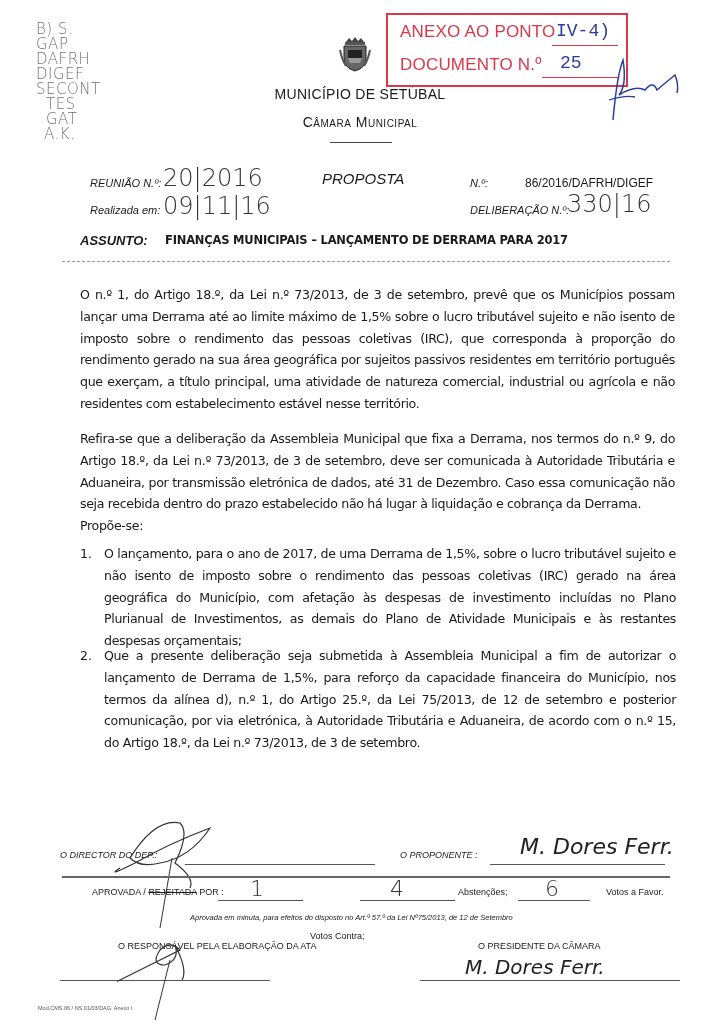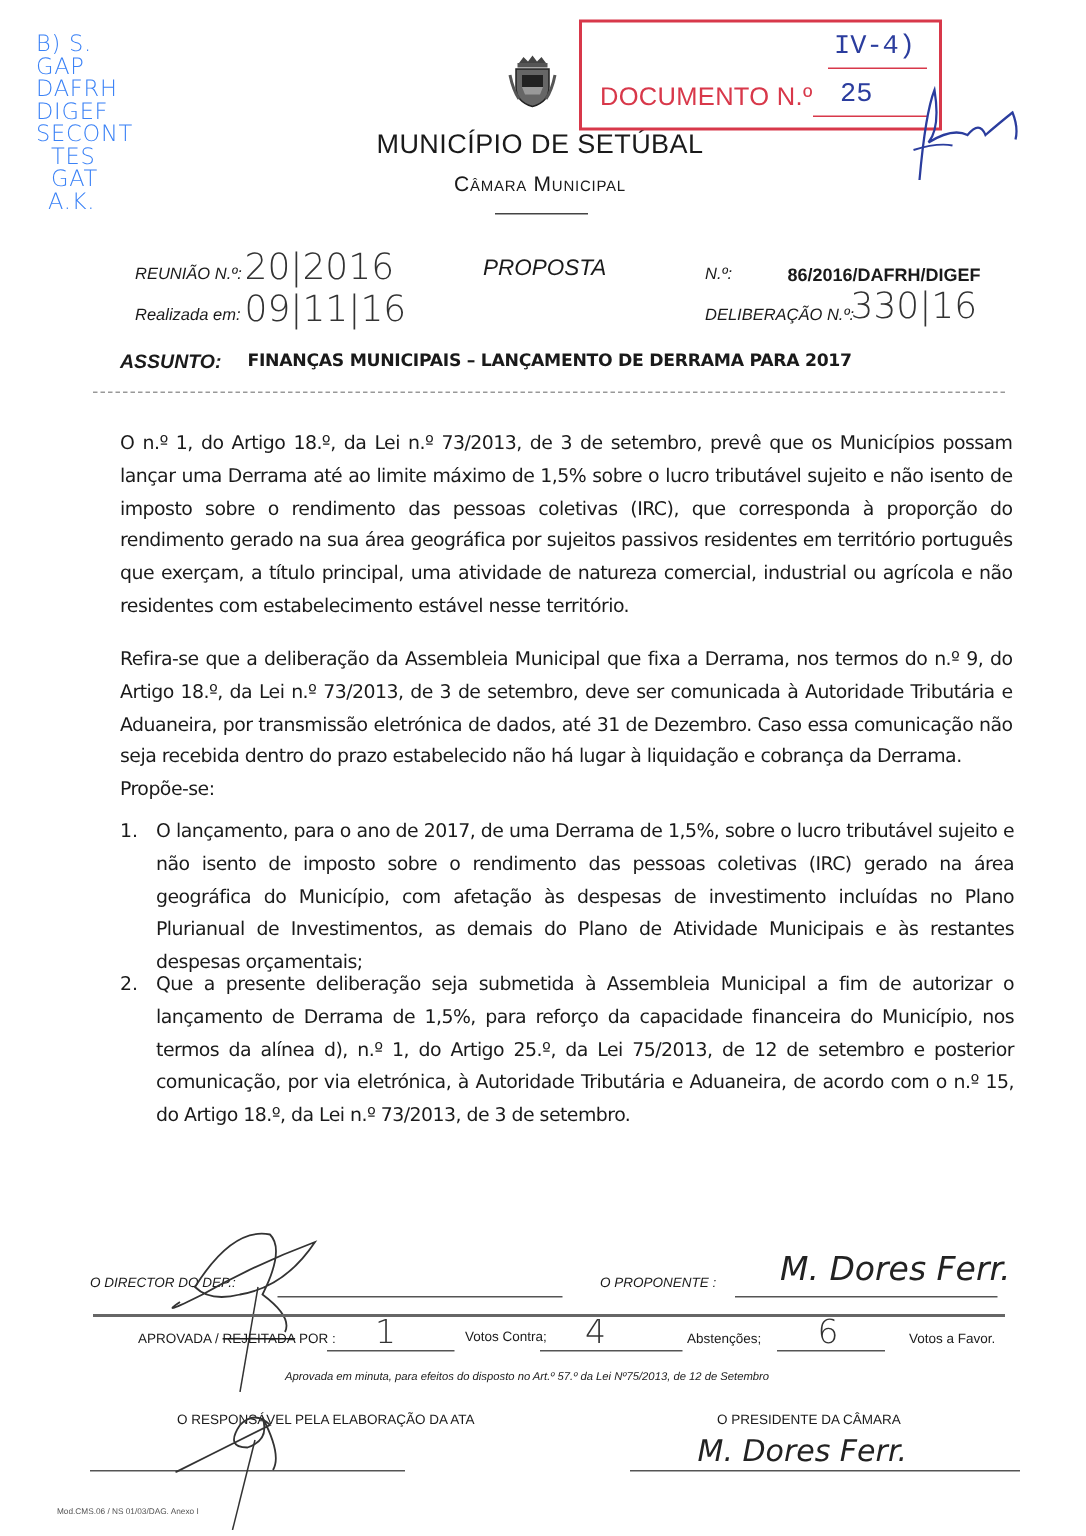--- a/index.html
+++ b/index.html
@@ -1,23 +1,23 @@
 <!DOCTYPE html>
 <html><head>
 <meta charset="utf-8">
 <style>
   html, body { margin:0; padding:0; background:#fff; }
   body { width:724px; height:1024px; position:relative; overflow:hidden; font-family:"Liberation Sans", sans-serif; color:#1a1a1a; }
   .abs { position:absolute; }
   .hand { font-family:"DejaVu Sans", sans-serif; font-weight:300; color:#333; }
   .handblue { color:#2b3d9e; font-family:"DejaVu Sans", sans-serif; }
-  .side-notes { left:24px; top:22px; width:90px; font-size:15px; line-height:15px; color:#3b82f6; letter-spacing:0.5px; }
+  .side-notes { left:36px; top:22px; width:90px; font-size:15px; line-height:15px; color:#737373; letter-spacing:0.5px; }
   .side-notes div { white-space:nowrap; }
   .crest { left:338px; top:36px; width:34px; height:36px; }
-  .title { left:250px; top:86px; width:220px; text-align:center; font-size:18px; letter-spacing:0.3px; }
+  .title { left:250px; top:86px; width:220px; text-align:center; font-size:14px; letter-spacing:0.3px; }
   .subtitle { left:250px; top:114px; width:220px; text-align:center; font-size:14px; font-variant:small-caps; letter-spacing:0.5px; }
   .title-rule { left:330px; top:142px; width:62px; border-top:1px solid #444; }
   .stamp { left:386px; top:13px; width:238px; height:70px; border:2px solid #d8384a; color:#d8384a; font-size:17px; }
   .stamp .row { position:absolute; left:12px; font-family:"Liberation Sans Narrow","Liberation Sans", sans-serif; letter-spacing:0.2px; }
   .stamp .fill { position:absolute; border-bottom:1.5px solid #d8384a; }
   .stamp .val { position:absolute; color:#2b3d9e; font-size:18px; font-family:Liberation Mono, monospace; }
   .label-it { font-style:italic; font-size:11px; }
   .rule-top { left:62px; top:261px; width:608px; border-top:1px dashed #999; }
   .body-text { left:80px; width:595px; font-family:"DejaVu Sans", sans-serif; font-size:12.6px; line-height:21.8px; text-align:justify; letter-spacing:-0.35px; }
   .list-item { left:104px; width:572px; font-family:"DejaVu Sans", sans-serif; font-size:12.6px; line-height:21.8px; text-align:justify; letter-spacing:-0.35px; }
@@ -48,39 +48,40 @@
     <path d="M10 22 L24 22 L22 27 L12 27 Z" fill="#999"></path>
     <path d="M2 14 Q4 24 8 30 M32 14 Q30 24 26 30" stroke="#555" stroke-width="2" fill="none"></path>
   </svg>
 </div>
 
 <div class="abs title">MUNICÍPIO DE SETÚBAL</div>
 <div class="abs subtitle">Câmara Municipal</div>
 <div class="abs title-rule"></div>
 
 <div class="abs stamp">
+  <span class="row" style="top:7px">ANEXO AO PONTO</span>
   <span class="fill" style="left:164px; top:30px; width:66px;"></span>
   <span class="val" style="left:168px; top:6px;">IV-4)</span>
   <span class="row" style="top:40px">DOCUMENTO N.º</span>
   <span class="fill" style="left:154px; top:62px; width:76px;"></span>
   <span class="val" style="left:172px; top:38px;">25</span>
 </div>
 
 <div class="abs" style="left:605px; top:55px;">
   <svg width="80" height="70" viewBox="0 0 80 70">
     <path d="M8 65 Q12 20 18 5 Q22 30 14 40 Q30 30 40 35 Q48 25 52 35 Q60 28 70 20 Q74 30 72 38" stroke="#2b3d9e" stroke-width="1.5" fill="none"></path>
     <path d="M4 45 Q20 40 30 42" stroke="#2b3d9e" stroke-width="1.3" fill="none"></path>
   </svg>
 </div>
 
 <div class="abs label-it" style="left:90px; top:177px;">REUNIÃO N.º:</div>
 <div class="abs hand" style="left:163px; top:164px; font-size:24px;">20|2016</div>
 <div class="abs" style="left:322px; top:170px; font-style:italic; font-size:15px;">PROPOSTA</div>
 <div class="abs label-it" style="left:470px; top:177px;">N.º:</div>
-<div class="abs" style="left:525px; top:176px; font-weight:bold; font-size:12px;text-align:center;">86/2016/DAFRH/DIGEF</div>
+<div class="abs" style="left:525px; top:176px; font-weight:normal; font-size:12px;text-align:center;">86/2016/DAFRH/DIGEF</div>
 
 <div class="abs label-it" style="left:90px; top:204px;">Realizada em:</div>
 <div class="abs hand" style="left:163px; top:192px; font-size:24px;">09|11|16</div>
 <div class="abs label-it" style="left:470px; top:204px; font-variant:small-caps;">DELIBERAÇÃO N.º:</div>
 <div class="abs hand" style="left:567px; top:190px; font-size:24px;">330|16</div>
 
 <div class="abs" style="left:80px; top:233px; font-weight:bold; font-style:italic; font-size:13px;">ASSUNTO:</div>
 <div class="abs" style="left:165px; top:233px; font-family:'DejaVu Sans',sans-serif; font-weight:bold; font-size:11.5px; letter-spacing:-0.2px;">FINANÇAS MUNICIPAIS – LANÇAMENTO DE DERRAMA PARA 2017</div>
 <div class="abs rule-top"></div>
 
@@ -108,21 +109,21 @@
 
 <div class="abs" style="left:62px; top:876px; width:608px; border-top:2px solid #666;"></div>
 
 <div class="abs small" style="left:92px; top:887px;">
   <span>APROVADA /</span>
   <span style="text-decoration:line-through;">REJEITADA</span>
   <span>POR :</span>
 </div>
 <div class="abs sigline" style="left:218px; top:900px; width:85px;"></div>
 <div class="abs hand" style="left:250px; top:876px; font-size:22px;">1</div>
-<div class="abs small" style="left:310px; top:886px;">Votos Contra;</div>
+<div class="abs small" style="left:310px; top:931px;">Votos Contra;</div>
 <div class="abs sigline" style="left:360px; top:900px; width:95px;"></div>
 <div class="abs hand" style="left:390px; top:876px; font-size:22px;">4</div>
 <div class="abs small" style="left:458px; top:887px;">Abstenções;</div>
 <div class="abs sigline" style="left:518px; top:900px; width:72px;"></div>
 <div class="abs hand" style="left:545px; top:876px; font-size:22px;">6</div>
 <div class="abs small" style="left:596px; top:887px;margin-left:10px;">Votos a Favor.</div>
 
 <div class="abs" style="left:190px; top:913px; font-size:7.5px; font-style:italic;">Aprovada em minuta, para efeitos do disposto no Art.º 57.º da Lei Nº75/2013, de 12 de Setembro</div>
 
 <div class="abs small" style="left:118px; top:941px;">O RESPONSÁVEL PELA ELABORAÇÃO DA ATA</div>

